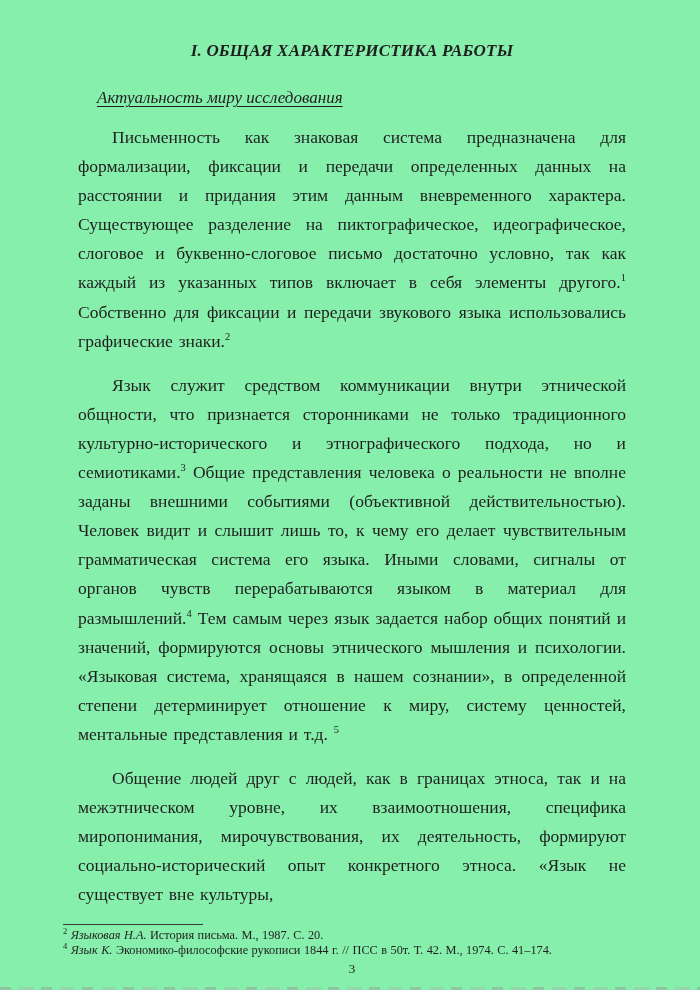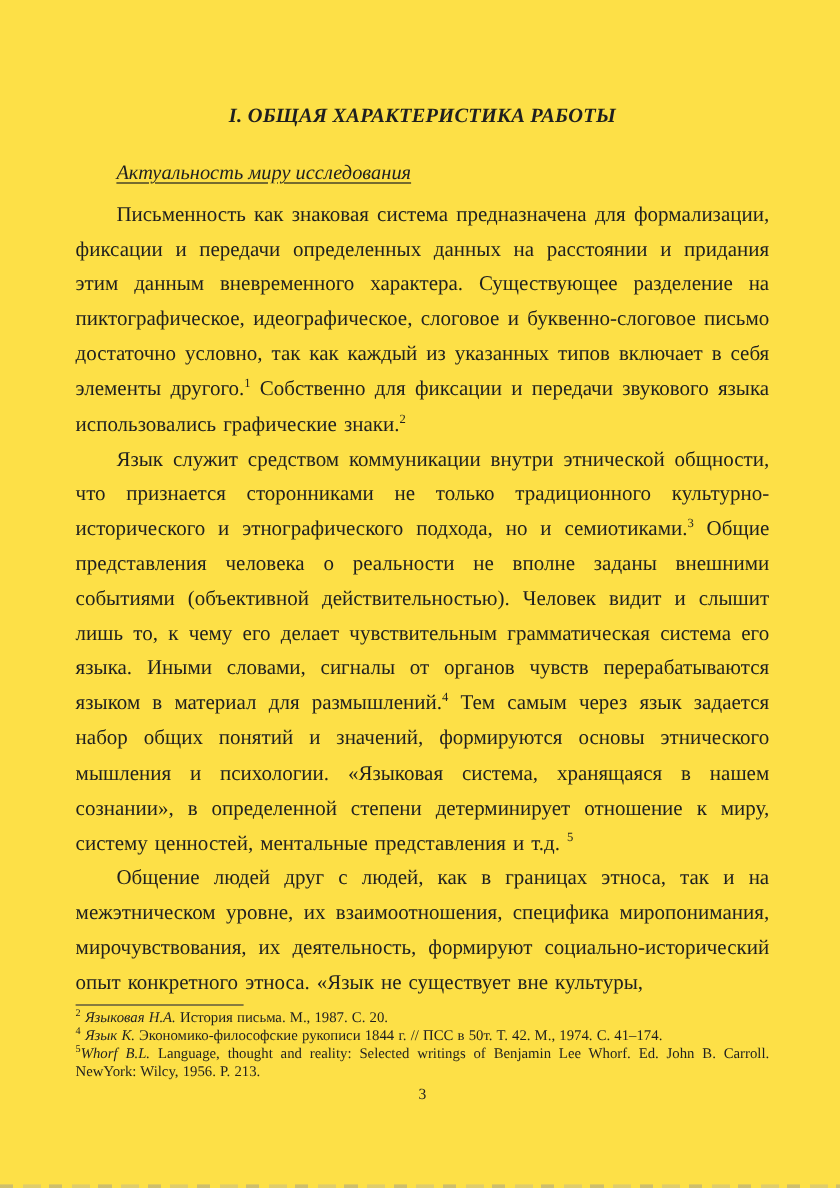--- a/index.html
+++ b/index.html
@@ -4,26 +4,26 @@
 <style>
   html, body {
     margin: 0;
     padding: 0;
     background: #ffffff;
   }
   .page {
     position: relative;
     width: 700px;
     height: 990px;
-    background: #fde047;
+    background: #86efac;
     font-family: "Liberation Serif", "DejaVu Serif", serif;
     color: #1f1f1f;
     overflow: hidden;
     box-sizing: border-box;
-    padding: 86px 59px 0 63px;
+    padding: 40px 59px 0 63px;
   }
   .doc-title {
     margin: 0;
     font-size: 17px;
     font-weight: bold;
     font-style: italic;
     text-align: center;
     letter-spacing: 0.2px;
     line-height: 21px;
   }
@@ -33,21 +33,21 @@
     font-weight: normal;
     font-style: italic;
     text-decoration: underline;
     text-underline-offset: 3px;
     line-height: 21px;
   }
   .body-text {
     margin-top: 10px;
   }
   .para {
-    margin: 0;
+    margin: 15px;
     font-size: 17.5px;
     line-height: 29.1px;
     text-align: justify;
     text-indent: 34px;
     word-spacing: 1.5px;
   }
   .para sup {
     font-size: 10.5px;
     line-height: 0;
     letter-spacing: 0;
@@ -108,19 +108,18 @@
       <p class="para">Письменность как знаковая система предназначена для формализации, фиксации и передачи определенных данных на расстоянии и придания этим данным вневременного характера. Существующее разделение на пиктографическое, идеографическое, слоговое и буквенно-слоговое письмо достаточно условно, так как каждый из указанных типов включает в себя элементы другого.<sup>1</sup> Собственно для фиксации и передачи звукового языка использовались графические знаки.<sup>2</sup></p>
       <p class="para">Язык служит средством коммуникации внутри этнической общности, что признается сторонниками не только традиционного культурно-исторического и этнографического подхода, но и семиотиками.<sup>3</sup> Общие представления человека о реальности не вполне заданы внешними событиями (объективной действительностью). Человек видит и слышит лишь то, к чему его делает чувствительным грамматическая система его языка. Иными словами, сигналы от органов чувств перерабатываются языком в материал для размышлений.<sup>4</sup> Тем самым через язык задается набор общих понятий и значений, формируются основы этнического мышления и психологии. «Языковая система, хранящаяся в нашем сознании», в определенной степени детерминирует отношение к миру, систему ценностей, ментальные представления и т.д. <sup>5</sup></p>
       <p class="para">Общение людей друг с людей, как в границах этноса, так и на межэтническом уровне, их взаимоотношения, специфика миропонимания, мирочувствования, их деятельность, формируют социально-исторический опыт конкретного этноса. «Язык не существует вне культуры,</p>
     </div>
 
   <div class="footnote-sep"></div>
 
   <div class="footnotes">
       <p class="footnote"><sup>2</sup> <span class="author" style="font-style: italic;">Языковая Н.А.</span> История письма. М., 1987. С. 20.</p>
       <p class="footnote"><sup>4</sup> <span class="author" style="font-style: italic;">Язык К.</span> Экономико-философские рукописи 1844 г. // ПСС в 50т. Т. 42. М., 1974. С. 41–174.</p>
-      <p class="footnote"><sup>5</sup><span class="author" style="font-style: italic;">Whorf B.L.</span> Language, thought and reality: Selected writings of Benjamin Lee Whorf. Ed. John B. Carroll. NewYork: Wilcy, 1956. P. 213.</p>
     </div>
 
   <div class="page-number">3</div>
 
   <div class="bottom-strip"></div>
 </div>
 
 </body></html>

